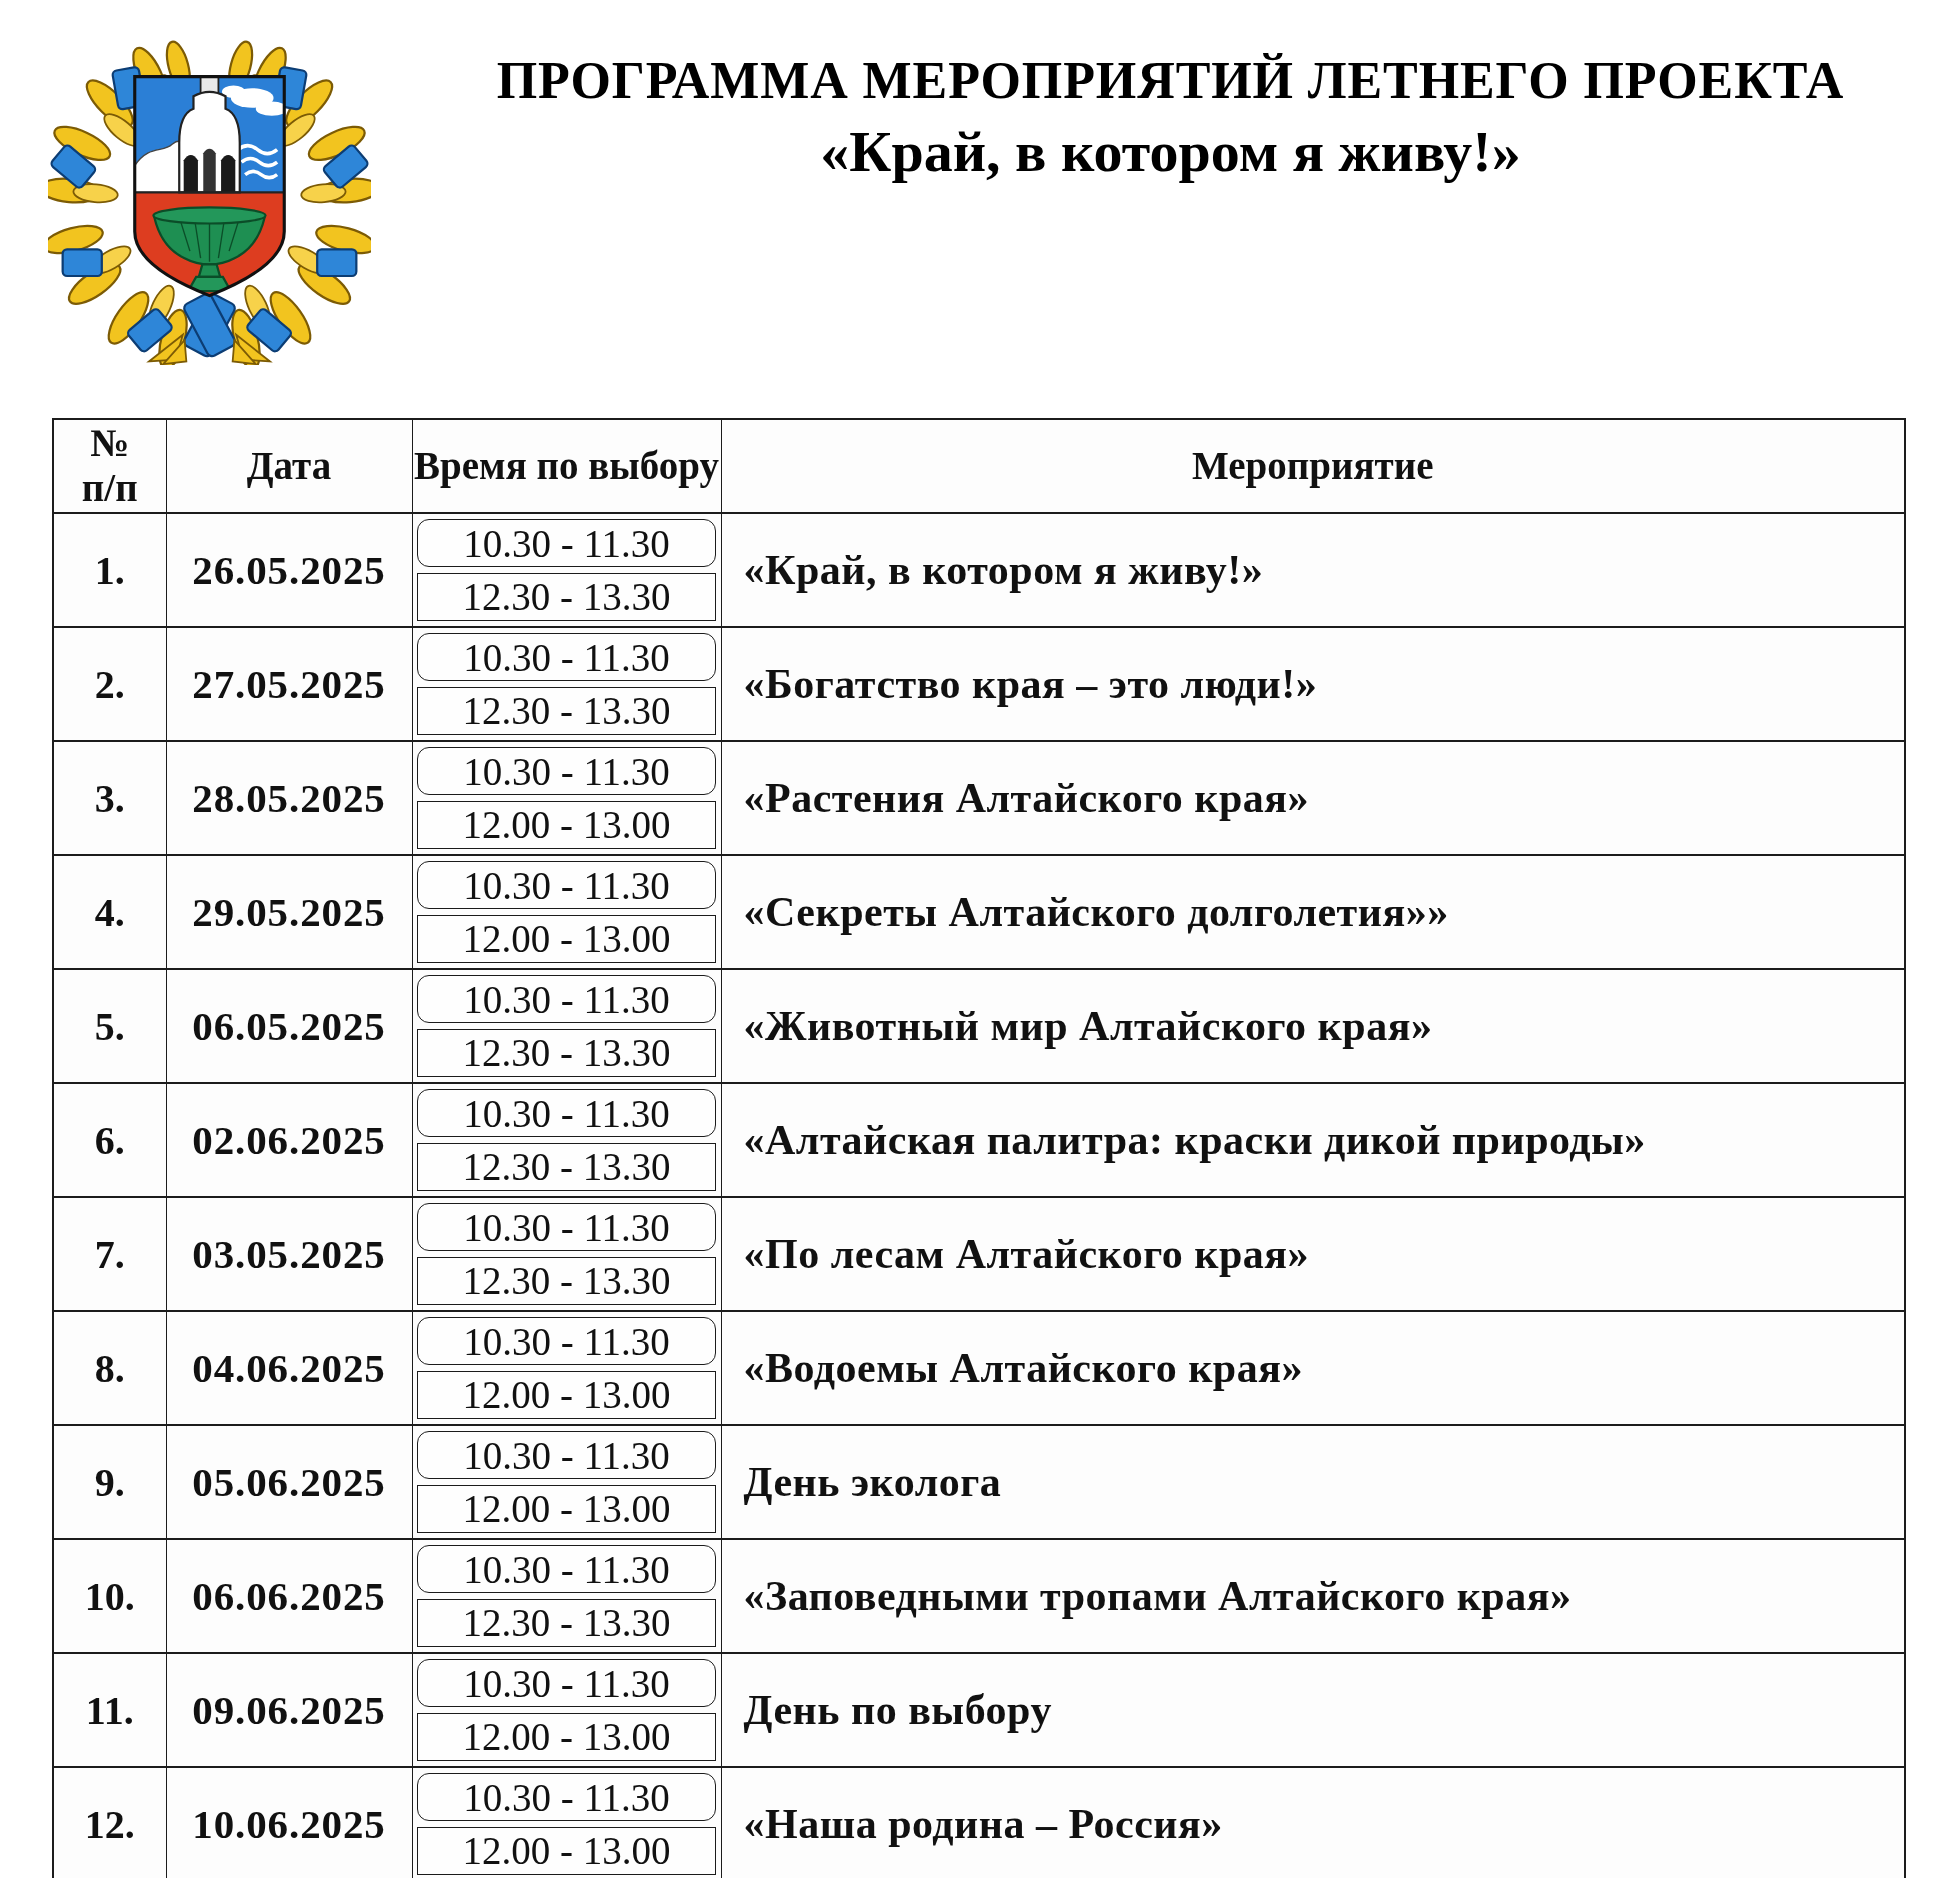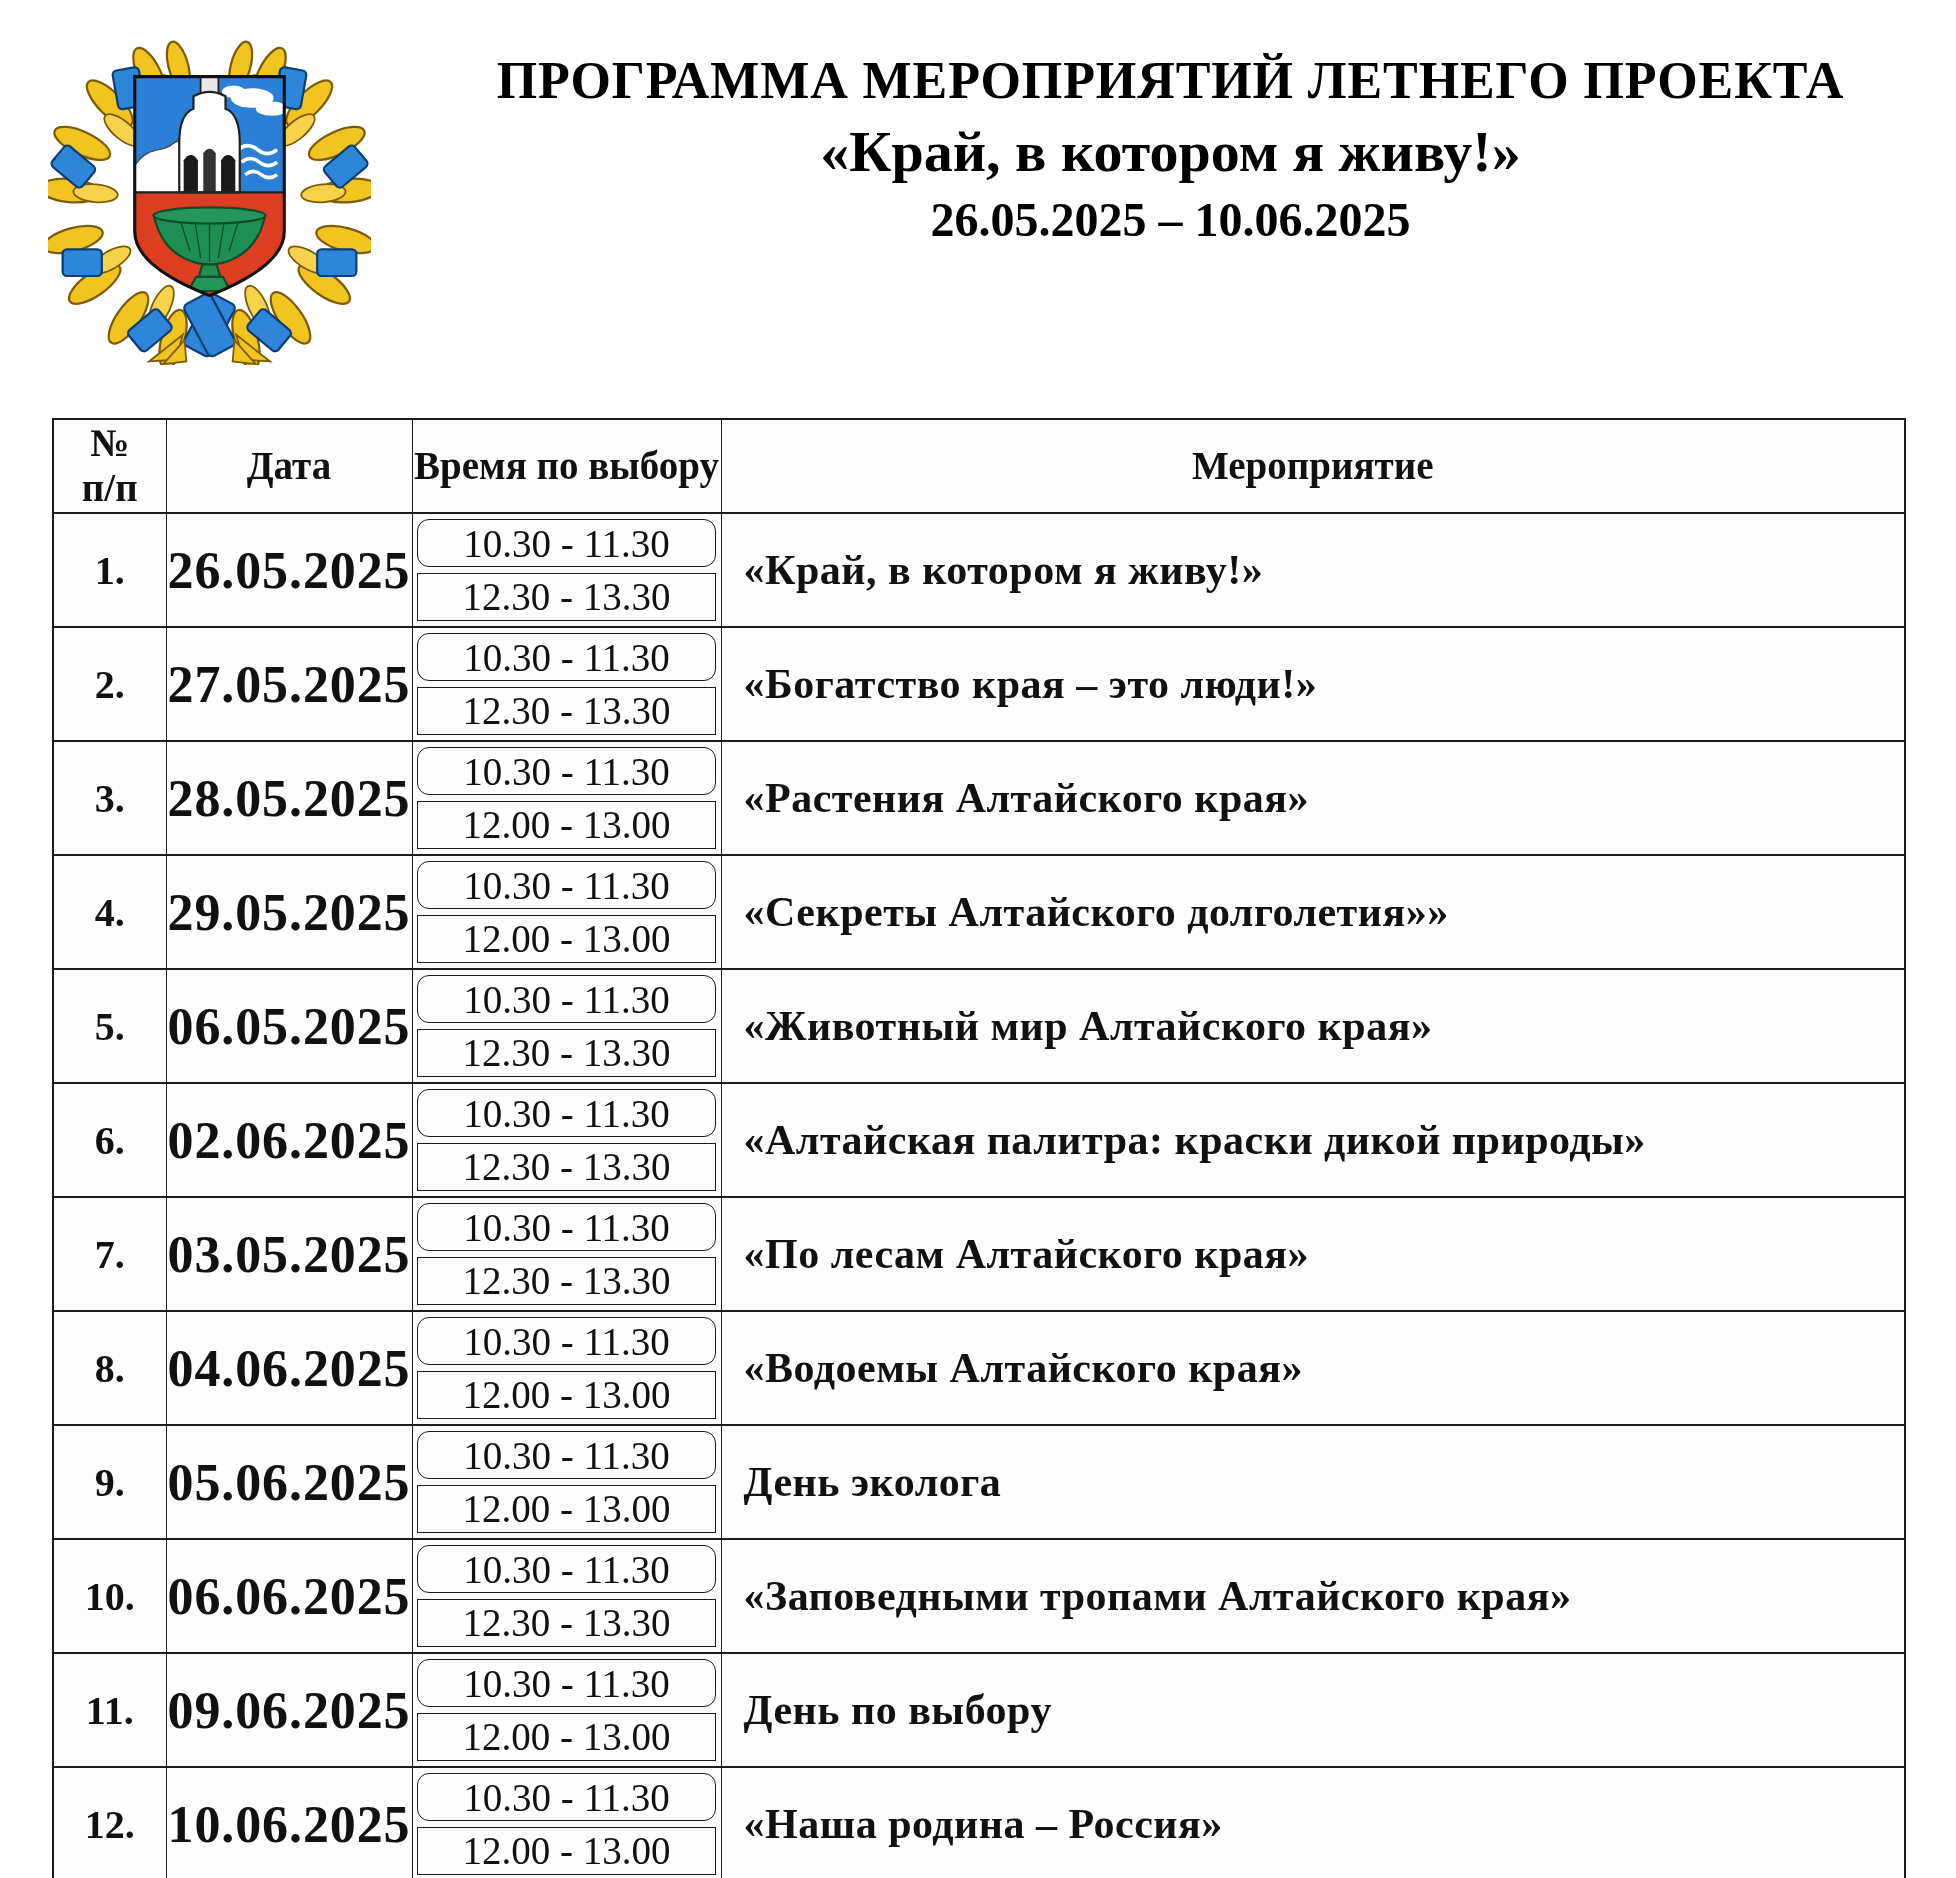--- a/index.html
+++ b/index.html
@@ -41,21 +41,21 @@
   .schedule thead th{
     height:92px;
     font-size:39px;font-weight:bold;line-height:1.15;
     border-top:2.8px solid #1c1c1c;
     border-bottom:2.8px solid #1c1c1c;
   }
   .schedule th.h-num{white-space:pre-line;}
   .schedule{border:2.8px solid #1c1c1c;}
   tr.row-top > td{border-top:2.8px solid #1c1c1c;}
   td.c-num{font-size:40px;font-weight:bold;}
-  td.c-date{font-size:52px;font-weight:bold;letter-spacing:0.9px;}
+  td.c-date{font-size:41px;font-weight:bold;letter-spacing:0.9px;}
   td.c-time{height:56px;border-top:none;border-bottom:none;}
   tr.row-top    td.c-time{border-bottom:none;}
   tr.row-bottom td.c-time{border-top:none;}
   .timebox{
     display:flex;align-items:center;justify-content:center;
     border:1.8px solid #1b1b1b;
     height:46px;
     font-size:39px;font-weight:normal;
     background:#fefefe;
   }
@@ -178,21 +178,20 @@
           </g>
         </g>
       </g>
       <path d="M96,76 H264 V250 Q264,289 180,322 Q96,289 96,250 Z" fill="none" stroke="#111" stroke-width="3.5"></path>
     </g>
   </svg>
 
   <div class="title-block" style="color:#000000;">
     <div class="title-line1">ПРОГРАММА МЕРОПРИЯТИЙ ЛЕТНЕГО ПРОЕКТА</div>
     <div class="title-line2">«Край, в котором я живу!»</div>
-    <div class="title-line3">26.05.2025 – 10.06.2025</div>
   </div>
 
   <table class="schedule">
     <colgroup>
         <col class="c1">
         <col class="c2">
         <col class="c3">
         <col class="c4">
       </colgroup>
     <thead>

